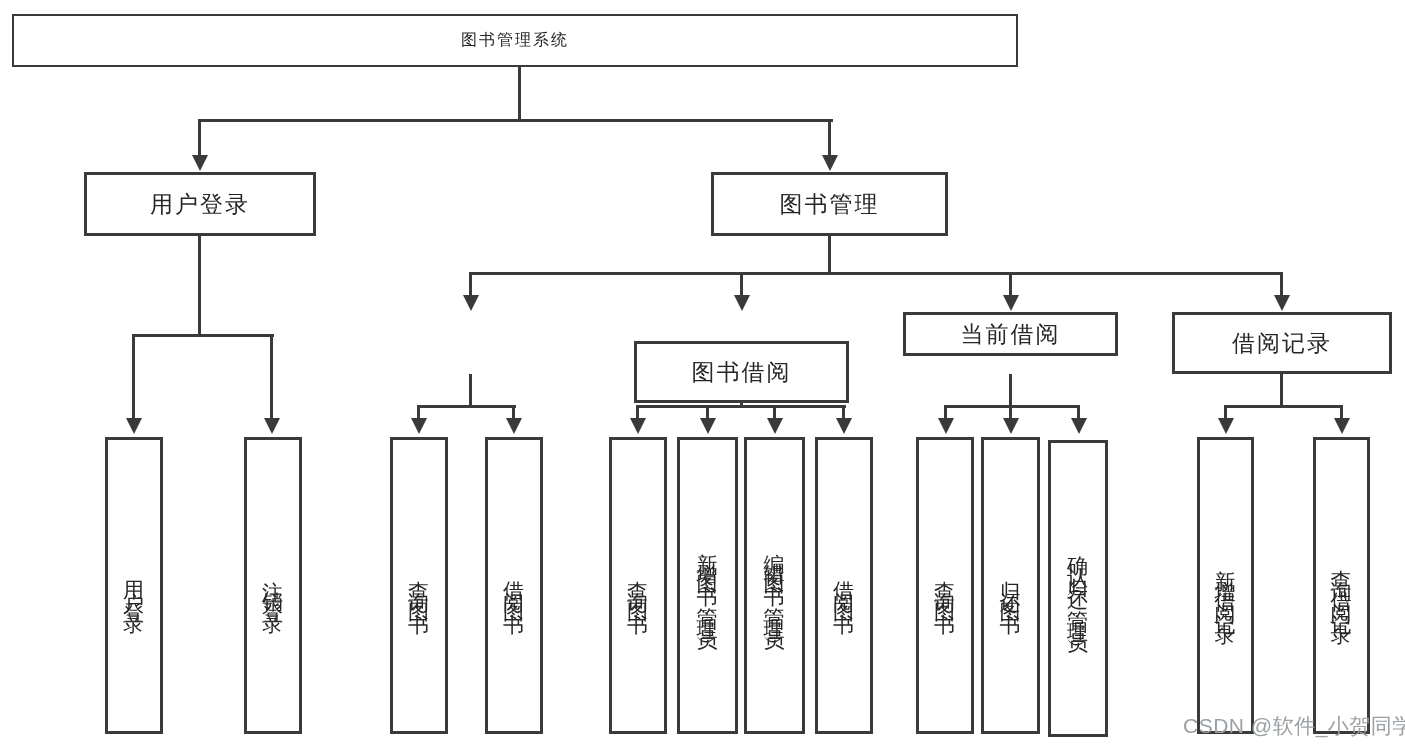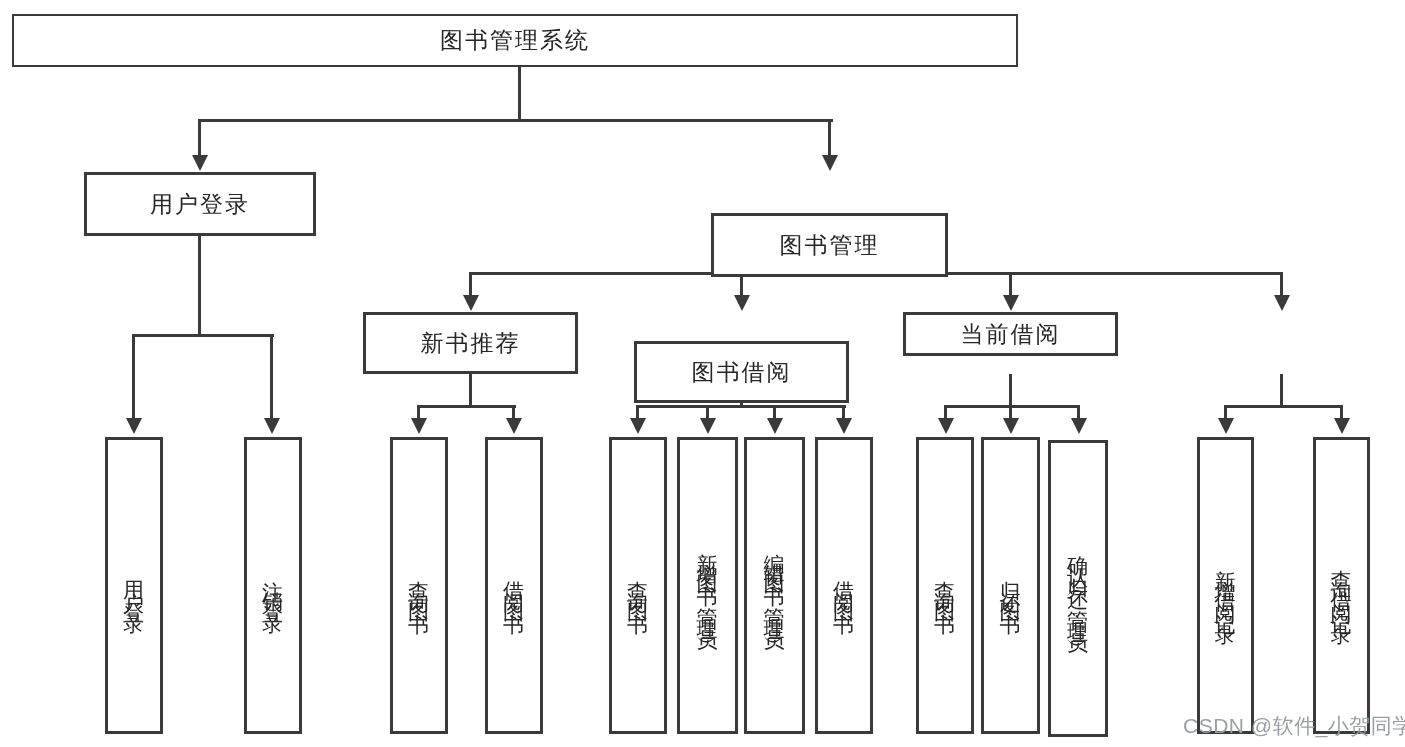--- a/index.html
+++ b/index.html
@@ -13,21 +13,21 @@
   
   .box{
     position:absolute;
     box-sizing:border-box;
     border:3px solid #3a3a3a;
     background:#ffffff;
     display:flex;align-items:center;justify-content:center;
     font-size:23px;color:#262626;letter-spacing:2px;
     z-index:2;
   }
-  .box.root{border-width:2.5px;font-size:23px;}
+  .box.root{border-width:2.5px;font-size:16px;}
   .vbox{
     position:absolute;
     box-sizing:border-box;
     border:3px solid #3a3a3a;
     background:#ffffff;
     display:flex;align-items:center;justify-content:center;
     z-index:2;
   }
   .vbox .vtext{
     writing-mode:vertical-rl;
@@ -61,37 +61,37 @@
 <div class="canvas">
 
   <div class="box root" style="left:12px;top:14px;width:1006px;height:53px;">图书管理系统</div>
 
   <div class="v" style="left:518px;top:67px;height:54px;"></div>
   <div class="h" style="left:198px;top:119px;width:635px;"></div>
   <div class="a" style="left:198px;top:119px;height:37px;"></div>
   <div class="a" style="left:828px;top:119px;height:37px;"></div>
 
   <div class="box" style="left:84px;top:172px;width:232px;height:64px;">用户登录</div>
-  <div class="box" style="left:711px;top:172px;width:237px;height:64px;margin-top:41px;">图书管理</div>
+  <div class="box" style="left:711px;top:172px;width:237px;height:64px;">图书管理</div>
 
   <div class="v" style="left:198px;top:236px;height:98px;"></div>
   <div class="h" style="left:132px;top:334px;width:142px;"></div>
   <div class="a" style="left:132px;top:334px;height:85px;"></div>
   <div class="a" style="left:270px;top:334px;height:85px;"></div>
 
   <div class="v" style="left:828px;top:236px;height:38px;"></div>
   <div class="h" style="left:469px;top:272px;width:813px;"></div>
   <div class="a" style="left:469px;top:272px;height:24px;"></div>
   <div class="a" style="left:740px;top:272px;height:24px;"></div>
   <div class="a" style="left:1009px;top:272px;height:24px;"></div>
   <div class="a" style="left:1280px;top:272px;height:24px;"></div>
 
-  <div class="box" style="left:363px;top:312px;width:215px;height:62px;">新书推荐</div>
   <div class="box" style="left:634px;top:312px;width:215px;height:62px;margin-top:29px;">图书借阅</div>
   <div class="box" style="left:903px;top:312px;width:215px;height:44px;">当前借阅</div>
+  <div class="box" style="left:1172px;top:312px;width:220px;height:62px;">借阅记录</div>
 
   <div class="v" style="left:469px;top:374px;height:33px;"></div>
   <div class="h" style="left:417px;top:405px;width:99px;"></div>
   <div class="a" style="left:417px;top:405px;height:14px;"></div>
   <div class="a" style="left:512px;top:405px;height:14px;"></div>
 
   <div class="v" style="left:740px;top:374px;height:33px;"></div>
   <div class="h" style="left:636px;top:405px;width:210px;"></div>
   <div class="a" style="left:636px;top:405px;height:14px;"></div>
   <div class="a" style="left:706px;top:405px;height:14px;"></div>

